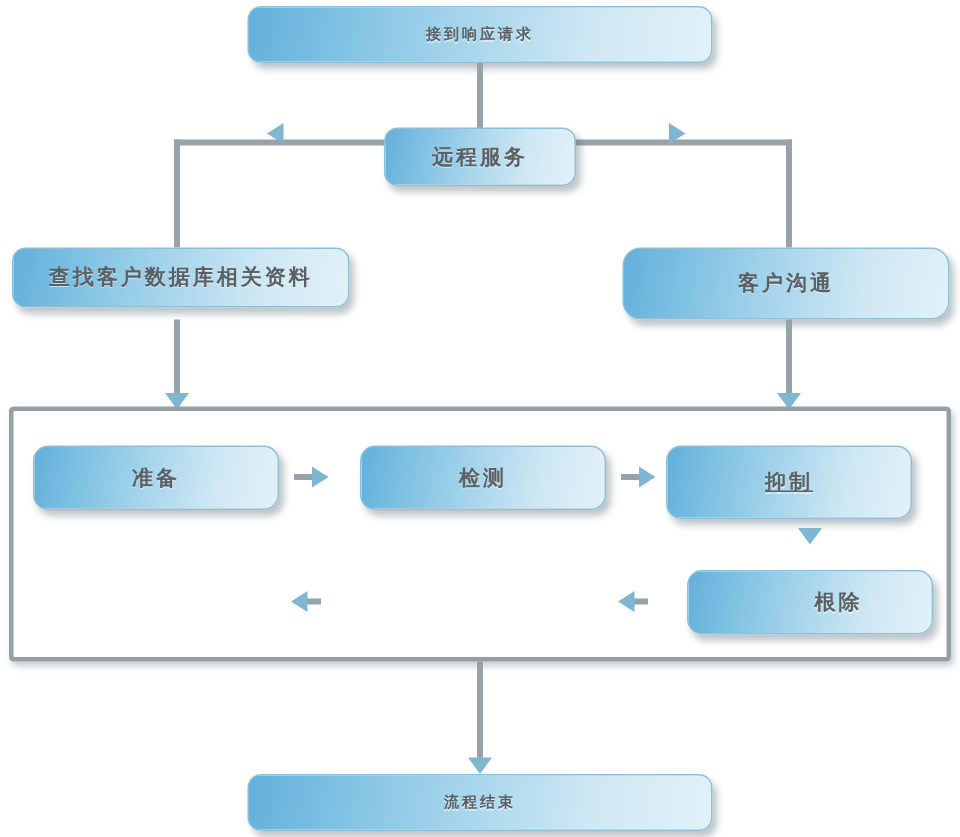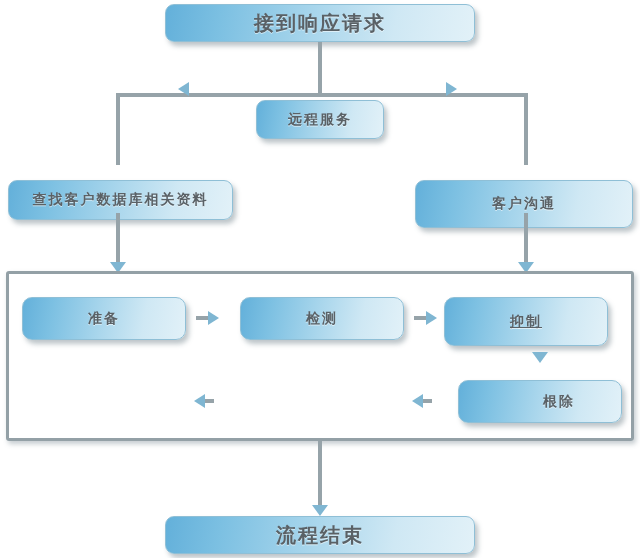--- a/index.html
+++ b/index.html
@@ -26,22 +26,22 @@
     box-shadow: 3px 4px 5px rgba(90,110,120,0.40);
     display: flex;
     align-items: center;
     justify-content: center;
     color: #5a6166;
     font-weight: bold;
     letter-spacing: 2px;
     text-shadow: 0 1px 0 rgba(255,255,255,0.55);
     user-select: none;
   }
-  .node.big  { font-size: 20px; }
-  .node.mid  { font-size: 14px; margin-top: 15px; }
+  .node.big  { font-size: 10px; }
+  .node.mid  { font-size: 14px; }
   .node.cell { font-size: 14px; border-radius: 10px; }
 
   
   .frame {
     position: absolute;
     box-sizing: border-box;
     border: 3px solid #93a0a6;
     border-radius: 3px;
     background: transparent;
     box-shadow: 2px 3px 5px rgba(90,110,120,0.35);
@@ -106,21 +106,21 @@
   </div>
 
   <div class="line-v" style="left:116px; top:93px; height:72px;"></div>
 
   <div class="line-v" style="left:524px; top:93px; height:72px;"></div>
 
   <div class="node mid" style="left:8px; top:165px; width:225px; height:40px;">
     <span>查找客户数据库相关资料</span>
   </div>
 
-  <div class="node mid" style="left:415px; top:165px; width:218px; height:48px;">
+  <div class="node mid" style="left:415px; top:165px; width:218px; height:48px;border-radius:12px;">
     <span>客户沟通</span>
   </div>
 
   <div class="line-v" style="left:116px; top:213px; height:57px;"></div>
   <div class="arrow down" style="left:110px; top:262px;"></div>
 
   <div class="line-v" style="left:524px; top:213px; height:57px;"></div>
   <div class="arrow down" style="left:518px; top:262px;"></div>
 
   <div class="frame" style="left:6px; top:271px; width:628px; height:170px;"></div>

